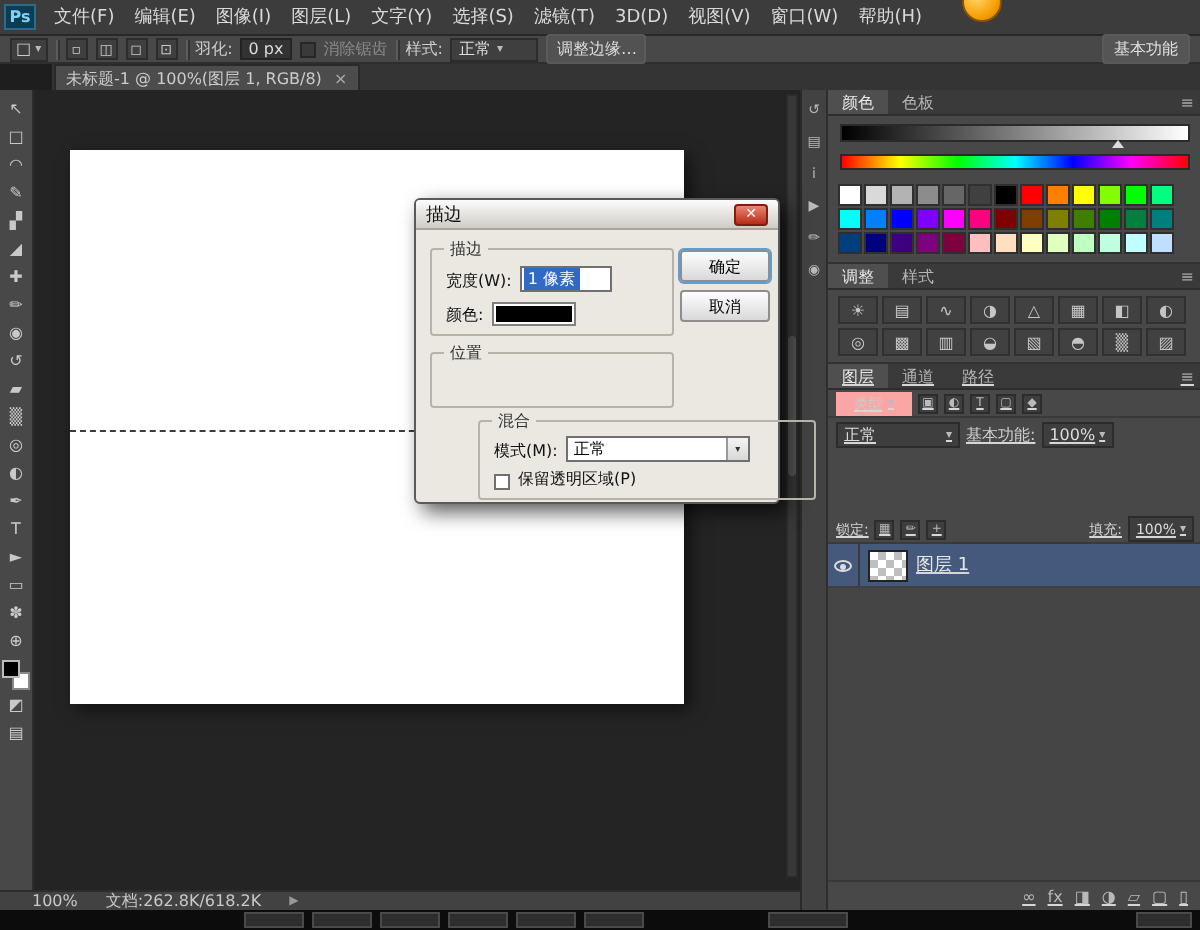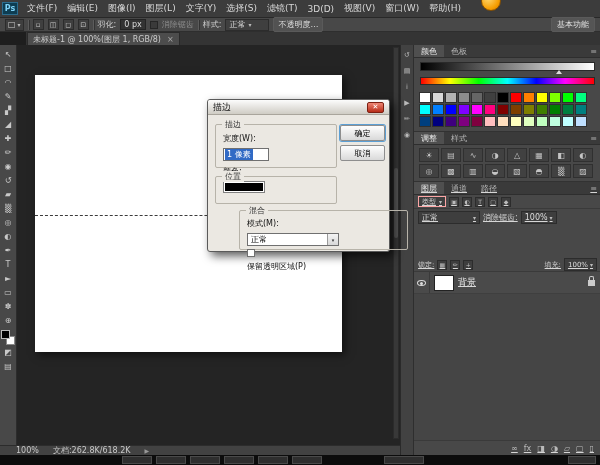--- a/index.html
+++ b/index.html
@@ -59,21 +59,21 @@
   .ramp-handle{position:absolute;left:78%;bottom:-4px;width:0;height:0;border-left:3px solid transparent;border-right:3px solid transparent;border-bottom:4px solid #ddd;}
   .spectrum{margin:4px 6px 4px;height:8px;background:linear-gradient(to right,#f00,#ff0,#0f0,#0ff,#00f,#f0f,#f00);border:1px solid #2a2a2a;}
   .swatches{padding:3px 5px 4px;display:flex;flex-wrap:wrap;gap:1px;border-bottom:1px solid #323232;flex:none;}
   .sw{width:12px;height:11px;border:1px solid #2f2f2f;}
   .adj-grid{padding:3px 5px;display:flex;flex-wrap:wrap;gap:2px;border-bottom:1px solid #323232;flex:none;}
   .adj{width:20px;height:14px;background:#414141;border:1px solid #303030;color:#c5c5c5;font-size:8px;display:flex;align-items:center;justify-content:center;}
 
   
   .layers-panel{flex:1;display:flex;flex-direction:column;min-height:0;text-decoration:underline;}
   .layer-filter{height:14px;display:flex;align-items:center;gap:3px;padding:0 4px;border-bottom:1px solid #3a3a3a;font-size:7px;flex:none;}
-  .mini-drop{background:#3e3e3e;border:1px solid #fca5a5;height:11px;display:flex;align-items:center;gap:3px;padding:0 3px;color:#ccc;}
+  .mini-drop{background:#3e3e3e;border:6px solid #fca5a5;height:11px;display:flex;align-items:center;gap:3px;padding:0 3px;color:#ccc;}
   .mini-icon{width:10px;height:10px;background:#3e3e3e;border:1px solid #2c2c2c;color:#bbb;font-size:6px;display:flex;align-items:center;justify-content:center;}
   .layer-blend{height:17px;display:flex;align-items:center;gap:3px;padding:0 4px;font-size:8px;flex:none;}
   .blend-drop{width:62px;height:13px;background:#3e3e3e;border:1px solid #2c2c2c;display:flex;align-items:center;padding:0 3px;color:#ddd;}
   .blend-drop .caret{margin-left:auto;}
   .val-box{height:13px;background:#3e3e3e;border:1px solid #2c2c2c;display:flex;align-items:center;gap:2px;padding:0 3px;color:#ddd;}
   .layer-lock{height:14px;display:flex;align-items:center;gap:3px;padding:0 4px;font-size:7px;border-bottom:1px solid #3a3a3a;flex:none;margin-top:32px;}
   .lock-glyph{width:10px;height:10px;background:#3e3e3e;border:1px solid #2c2c2c;color:#bbb;font-size:6px;display:flex;align-items:center;justify-content:center;}
   .spacer{flex:1;}
   .layer-row{height:22px;display:flex;align-items:center;border-bottom:1px solid #3f3f3f;background:#4a4a4a;flex:none;}
   .layer-row.selected{background:#45597c;}
@@ -105,21 +105,21 @@
 
   
   .dialog{position:absolute;left:207px;top:99px;width:183px;height:153px;background:#ebe8e2;border:1px solid #5a5a5a;border-radius:3px;box-shadow:4px 4px 10px rgba(0,0,0,.65);z-index:50;color:#000;}
   .dlg-title{height:15px;background:linear-gradient(#fcfcfc,#cfccc4);border-bottom:1px solid #a9a59c;display:flex;align-items:center;padding:0 5px;font-size:9px;color:#111;border-radius:2px 2px 0 0;}
   .dlg-close{margin-left:auto;width:17px;height:11px;background:linear-gradient(#ee8573,#b72c18);border:1px solid #7c1f12;border-radius:2px;color:#fff;font-size:7px;display:flex;align-items:center;justify-content:center;}
   .grp{position:absolute;border:1px solid #b7b3a9;border-radius:2px;}
   .grp-label{position:absolute;left:6px;top:-6px;background:#ebe8e2;padding:0 3px;font-size:8px;color:#333;}
   .grp-stroke{left:7px;top:24px;width:122px;height:44px;}
   .grp-position{left:7px;top:76px;width:122px;height:28px;}
   .grp-blend{left:7px;top:110px;width:169px;height:40px;margin-left:24px;}
-  .frow{display:flex;align-items:flex-start;gap:4px;padding:0 7px;font-size:8px;color:#111;flex-direction:column;}
+  .frow{display:flex;align-items:flex-end;gap:4px;padding:0 7px;font-size:8px;color:#111;}
   .grp-stroke .frow:nth-of-type(1){margin-top:8px;}
   .grp-stroke .frow:nth-of-type(2){margin-top:5px;}
   .sel-input{background:#fff;border:1px solid #707070;height:13px;width:46px;display:flex;align-items:center;padding:0 1px;}
   .sel-text{background:#316ac5;color:#fff;padding:0 2px;font-size:8px;}
   .color-swatch{width:42px;height:12px;border:1px solid #808080;box-shadow:inset 0 0 0 1px #fff;}
   .dlg-btn{position:absolute;left:132px;width:45px;height:16px;background:linear-gradient(#fefefe,#d9d9d9);border:1px solid #8e8e8e;border-radius:2px;font-size:8px;color:#000;display:flex;align-items:center;justify-content:center;}
   .dlg-btn.ok{top:25px;box-shadow:0 0 0 1px #5c9fd4;}
   .dlg-btn.cancel{top:45px;}
   .radio-row{display:flex;align-items:center;gap:6px;padding:0 6px;margin-top:10px;font-size:8px;}
   .radio-opt{display:flex;align-items:center;gap:2px;white-space:nowrap;}
@@ -168,21 +168,21 @@
     <span class="ob-label">羽化:</span>
     <span class="ob-input">0 px</span>
     <span class="ob-check"></span>
     <span class="ob-label dim">消除锯齿</span>
     <span class="ob-sep"></span>
     <span class="ob-label">样式:</span>
     <span class="ob-drop">
       <span>正常</span>
       <span class="caret">▾</span>
     </span>
-    <span class="ob-btn">不透明度…</span>
+    <span class="ob-btn">调整边缘…</span>
     <span class="ob-workspace">基本功能</span>
   </div>
 
   <div class="tabbar">
     <div class="doc-tab">
       <span>未标题-1 @ 100%(图层 1, RGB/8)</span>
       <span class="tab-close">×</span>
     </div>
   </div>
 
@@ -327,45 +327,44 @@
           <span class="mini-icon">◐</span>
           <span class="mini-icon">T</span>
           <span class="mini-icon">▢</span>
           <span class="mini-icon">◆</span>
         </div>
         <div class="layer-blend">
           <span class="blend-drop">
             <span>正常</span>
             <span class="caret">▾</span>
           </span>
-          <span class="ob-label">消除锯齿:</span>
+          <span class="ob-label">基本功能:</span>
           <span class="val-box">
             <span>100%</span>
             <span class="caret">▾</span>
           </span>
         </div>
         <div class="layer-lock">
           <span>锁定:</span>
           <span class="lock-glyph">▦</span>
           <span class="lock-glyph">✏</span>
           <span class="lock-glyph">+</span>
           <span class="spacer"></span>
           <span>填充:</span>
           <span class="val-box">
             <span>100%</span>
             <span class="caret">▾</span>
           </span>
         </div>
-        <div class="layer-row">
+        <div class="layer-row selected">
           <span class="eye-cell">
               <span class="eye"></span>
             </span>
-          <span class="thumb white"></span>
-          <span class="layer-name">背景</span>
-          <span class="lock-badge"></span>
+          <span class="thumb checker"></span>
+          <span class="layer-name">图层 1</span>
         </div>
         <div class="layers-list-fill"></div>
         <div class="layers-bottom">
           <span class="lb-icon">∞</span>
           <span class="lb-icon">fx</span>
           <span class="lb-icon">◨</span>
           <span class="lb-icon">◑</span>
           <span class="lb-icon">▱</span>
           <span class="lb-icon">▢</span>
           <span class="lb-icon">▯</span>

